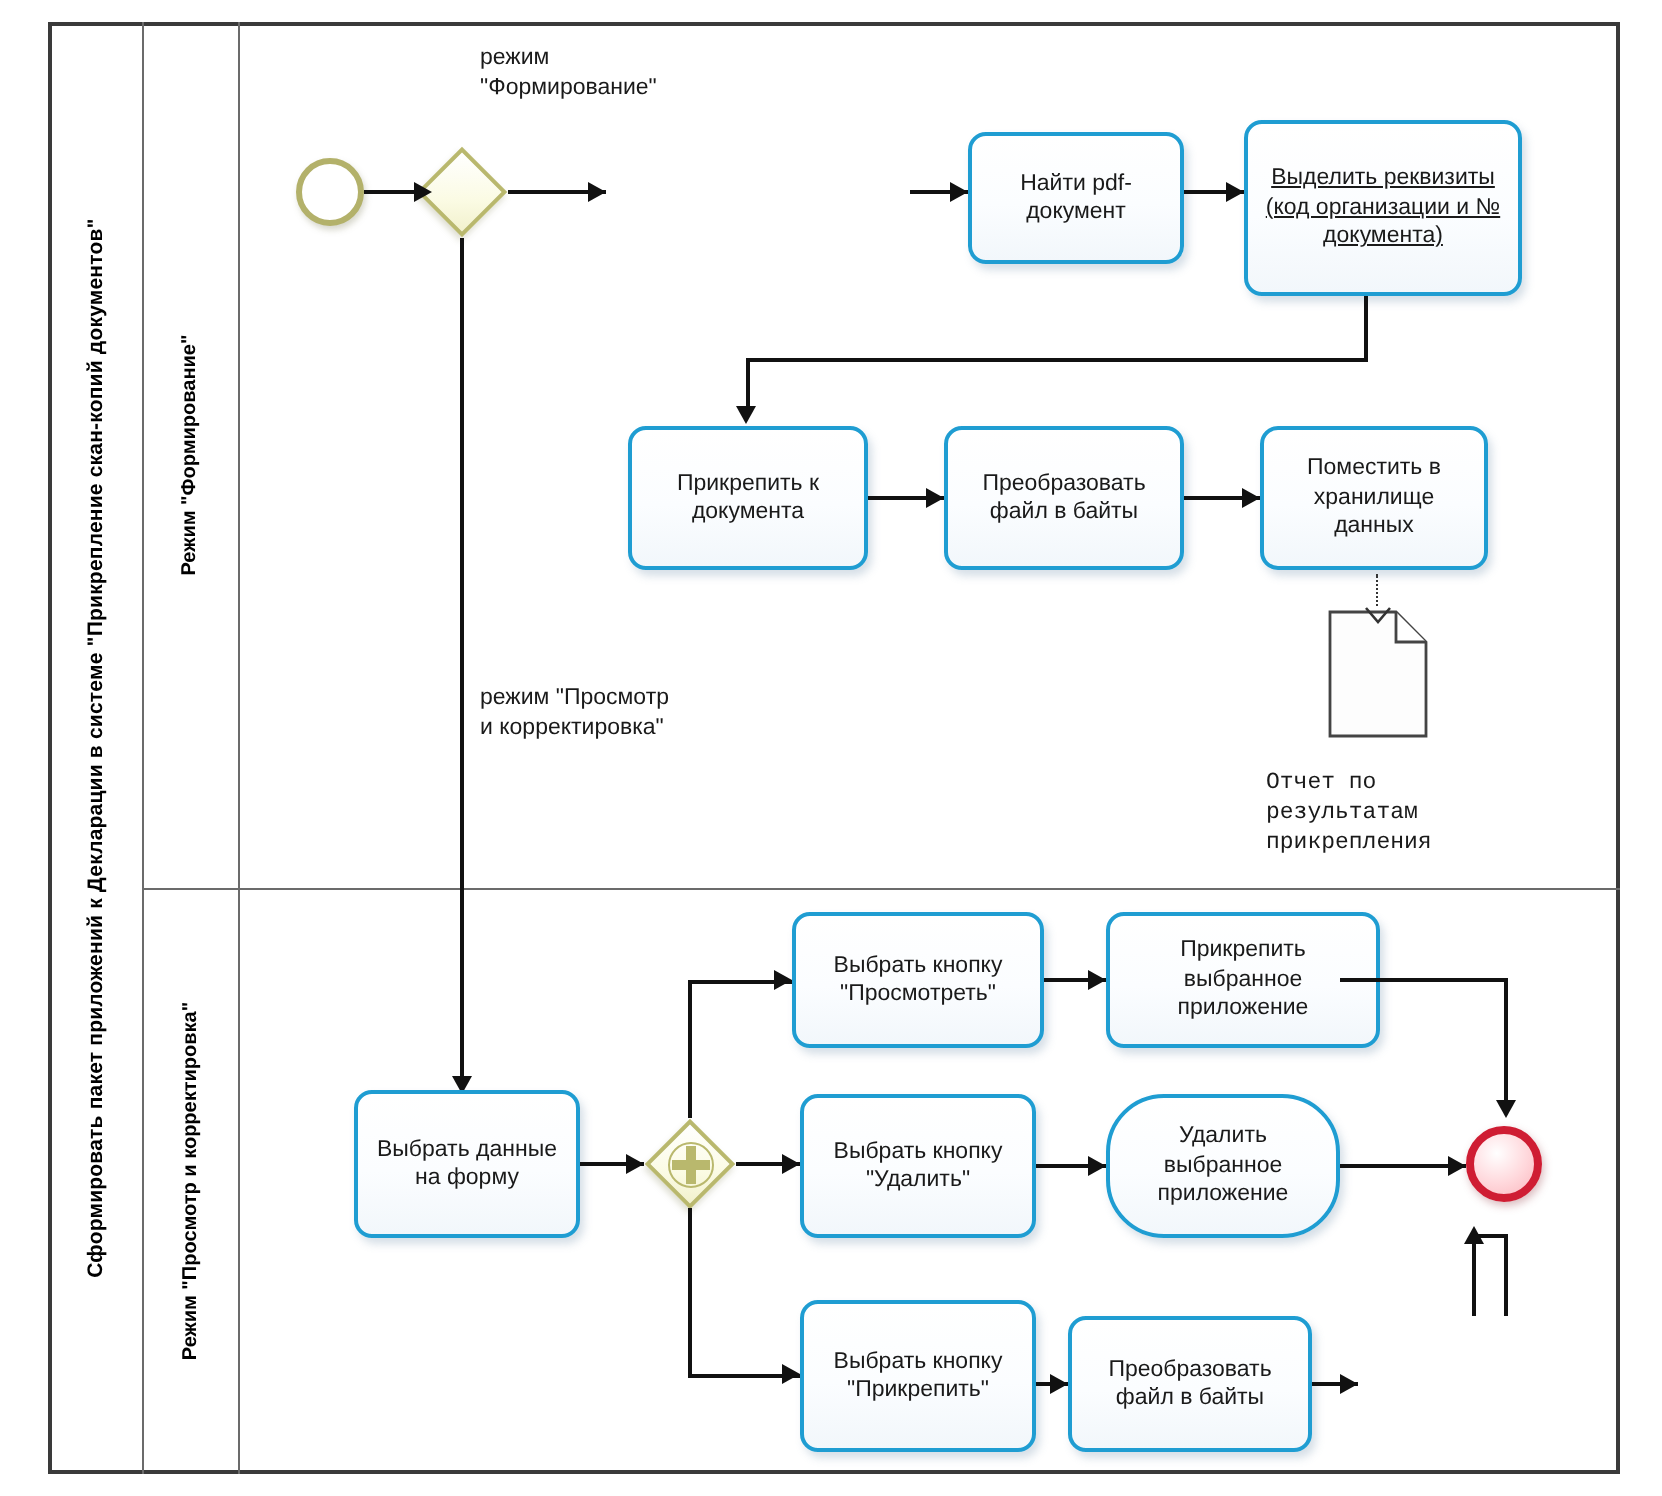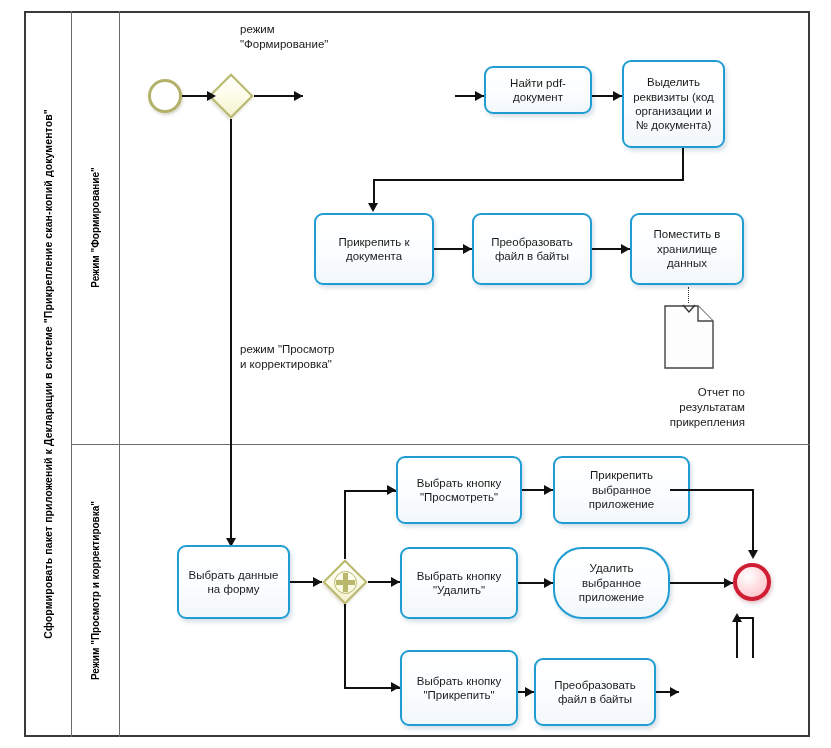--- a/index.html
+++ b/index.html
@@ -97,21 +97,21 @@
   .arrow.down{border-top:9px solid #111;border-left:5.5px solid transparent;border-right:5.5px solid transparent;}
   .arrow.up{border-bottom:9px solid #111;border-left:5.5px solid transparent;border-right:5.5px solid transparent;}
   .dln{position:absolute;border-left:1.4px dotted #333;}
   .darrow{position:absolute;width:14px;height:9px;}
 
   
   .lbl{
     position:absolute;font-size:11.5px;line-height:1.3;color:#1a1a1a;
     white-space:pre-line;
   }
-  .lbl.center{text-align:right;}
+  .lbl.center{text-align:left;font-family:Liberation Mono, monospace;}
 </style>
 </head>
 <body>
 
 <div id="stage">
 
   <div class="pool"></div>
 
   <div class="pool-title">
     <span>Сформировать пакет приложений к Декларации в системе "Прикрепление скан-копий документов"</span>
@@ -133,26 +133,26 @@
   <div class="lbl" style="left:240px;top:342px;">режим "Просмотр
 и корректировка"</div>
 
   <div class="start-event" style="left:148px;top:79px;"></div>
 
   <div class="gateway" style="left:208px;top:73px;">
     <div class="dia"></div>
   </div>
 
 
-  <div class="task" style="left:484px;top:66px;width:108px;height:48px;">
+  <div class="task" style="left:484px;top:66px;width:108px;height:66px;">
     <span>Найти pdf-
 документ</span>
   </div>
 
-  <div class="task" style="left:622px;top:60px;width:103px;height:88px;">
+  <div class="task" style="left:622px;top:60px;width:139px;height:88px;text-decoration:underline;">
     <span>Выделить
 реквизиты (код
 организации и №
 документа)</span>
   </div>
 
   <div class="task" style="left:314px;top:213px;width:120px;height:72px;">
     <span>Прикрепить к
 документа</span>
   </div>

